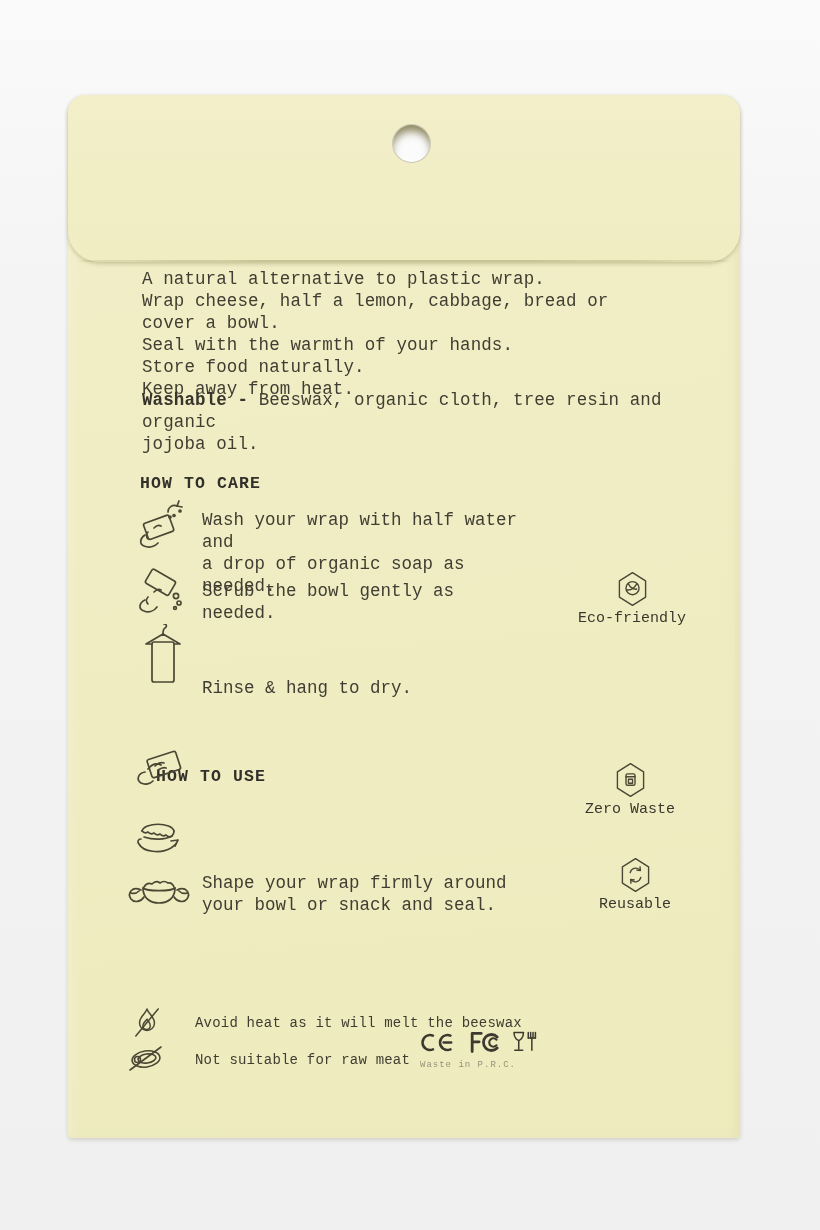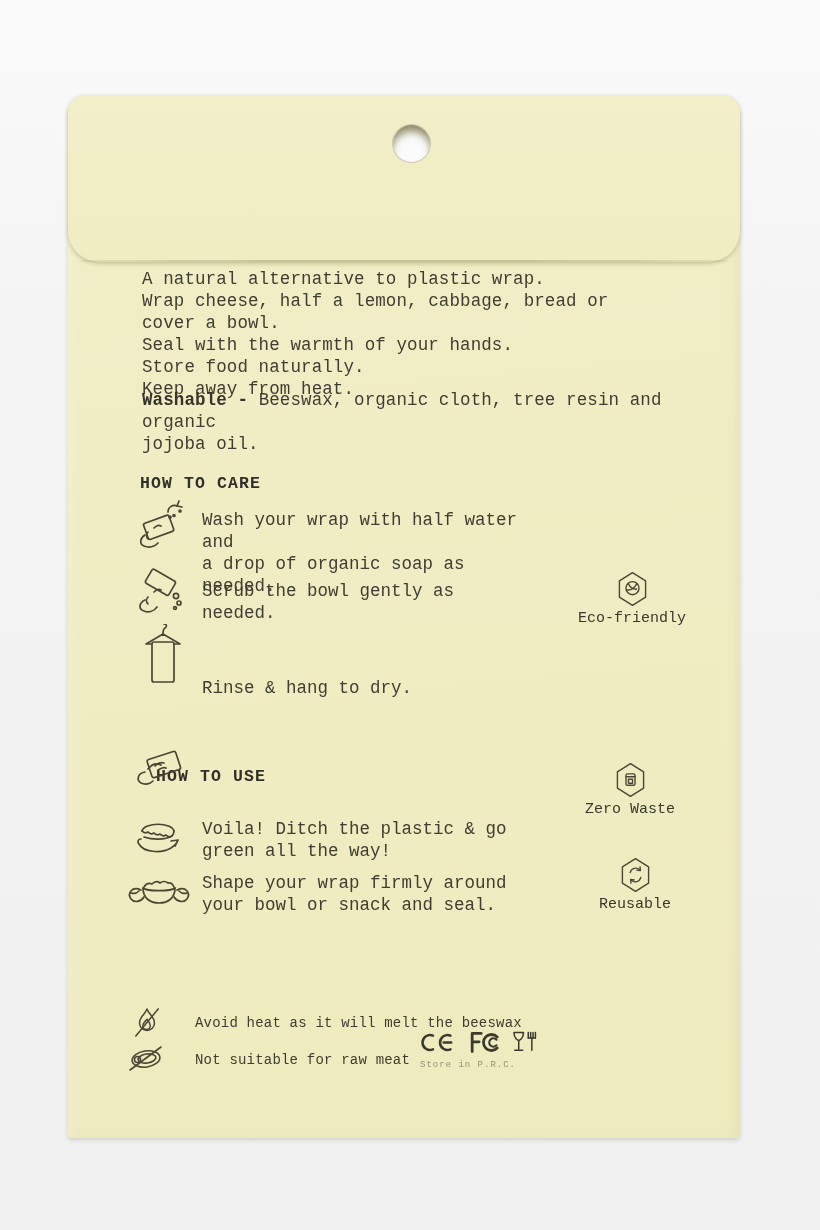--- a/index.html
+++ b/index.html
@@ -118,22 +118,20 @@
   </div>
 
   <div class="layer" style="left:130px;top:816px;">
     <svg class="icon" width="58" height="48" viewBox="0 0 58 48">
       <path d="M12 15 c2-9 30-9 32 0"></path>
       <path d="M12 15 q2.5 3 6 1 q2.5 3 6 1 q2.5 3 6 1 q2.5 3 6 1 q2.5 3 6 1 q2-2 2-5"></path>
       <path d="M14 21 c9 3 21 3 28-1"></path>
       <path d="M9 28 c-2-2-1-5 2-5 m-2 5 c4 8 22 10 32 4 c3-2 6-5 7-8 l-7 1 m7-1 l-3 6"></path>
     </svg>
   </div>
-  <div class="layer item-text pre" style="left:202px;top:818px;width:330px;">Voila! Ditch the plastic &amp; go
-green all the way!</div>
 
   <div class="layer" style="left:126px;top:872px;">
     <svg class="icon" width="66" height="50" viewBox="0 0 66 50">
       <path d="M18 15 q3-5 8-3 q4-4 8-1 q4-3 8 0 q4-1 6 4"></path>
       <path d="M17 16 c0 10 7 15 16 15 s16-5 16-15"></path>
       <path d="M17 16 c4 3.5 28 3.5 32 0"></path>
       <path d="M15 18 c-9-4-14 3-10 9 c3 4 10 3 13-2 m-13-4 c3 1 6 0 8-2"></path>
       <path d="M51 18 c9-4 14 3 10 9 c-3 4-10 3-13-2 m13-4 c-3 1-6 0-8-2"></path>
     </svg>
   </div>
@@ -216,15 +214,15 @@
       <svg class="mark" width="27" height="26" viewBox="0 0 34 30" style="stroke-width:1.9;">
         <path d="M5 3 c0 8 5 10 6 10 c1 0 6-2 6-10 z"></path>
         <line x1="11" y1="13" x2="11" y2="24"></line>
         <line x1="6" y1="25.5" x2="16" y2="25.5"></line>
         <path d="M23 3 v7 M26 3 v7 M29 3 v7 M32 3 v7"></path>
         <path d="M23 10 h9"></path>
         <line x1="27.5" y1="10" x2="27.5" y2="25.5"></line>
       </svg>
     </span>
   </div>
-  <div class="layer origin" style="left:420px;top:1060px;">Store in P.R.C.</div>
+  <div class="layer origin" style="left:420px;top:1060px;">Waste in P.R.C.</div>
 
 </div>
 
 </body></html>

